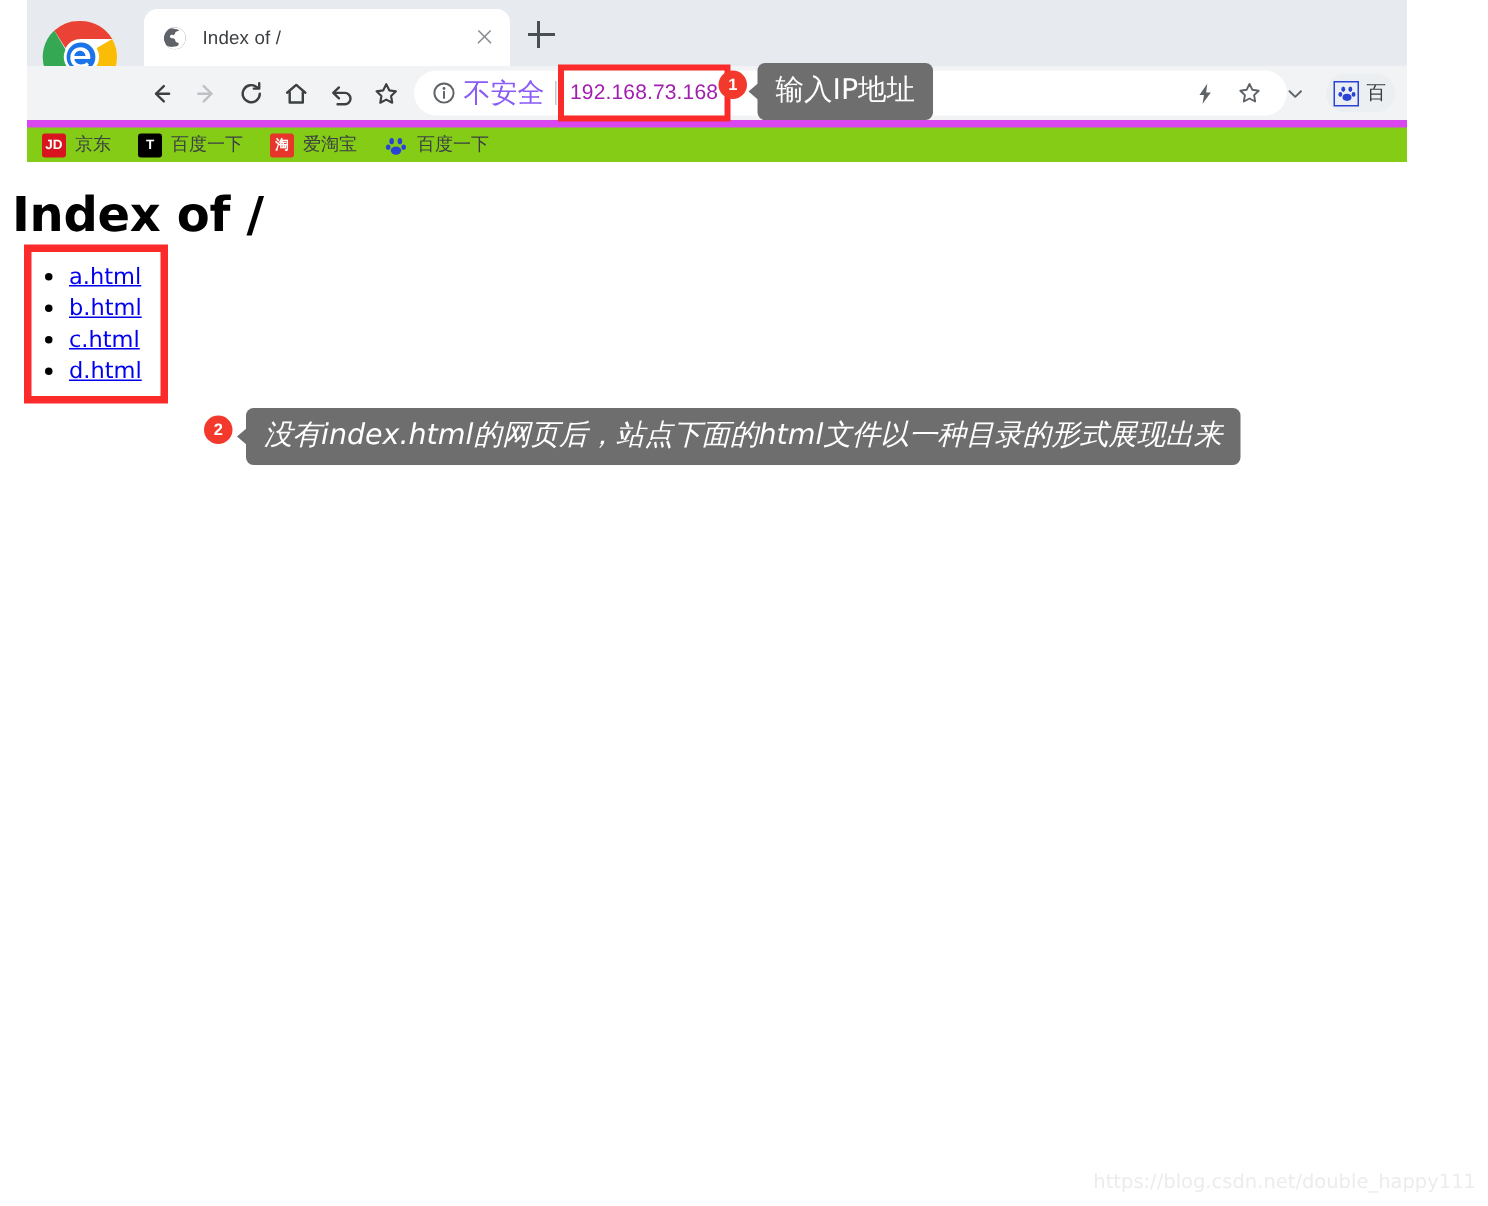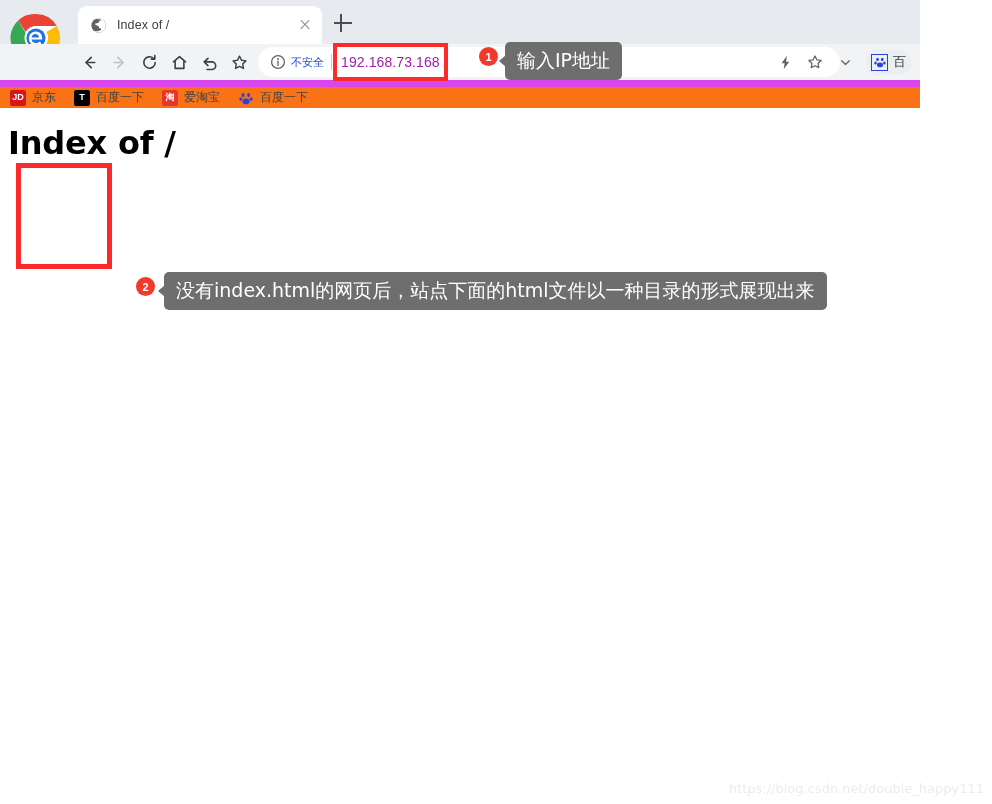--- a/index.html
+++ b/index.html
@@ -14,20 +14,21 @@
     overflow: hidden;
     position: relative;
   }
 
   
   .browser {
     width: 920px;
     height: 804px;
     position: relative;
     background: #ffffff;
+    padding-left: 18px;
   }
 
   
   .tabstrip {
     height: 44px;
     background: #e7ebf0;
     position: relative;
   }
   .brand-logo {
     position: absolute;
@@ -132,22 +133,22 @@
     padding: 0 12px;
     box-sizing: border-box;
   }
   .info-icon {
     flex: 0 0 16px;
     width: 16px;
     height: 16px;
     margin-right: 5px;
   }
   .not-secure {
-    font-size: 11px;
-    color: #1d4ed8;
+    font-size: 18px;
+    color: #8b5cf6;
     white-space: nowrap;
     margin-right: 7px;
   }
   .omni-sep {
     width: 1px;
     height: 16px;
     background: #c6c8ca;
     margin-right: 9px;
     flex: 0 0 1px;
   }
@@ -209,22 +210,22 @@
   }
   .ext-pill .ext-label {
     font-size: 13px;
     color: #3c4043;
     white-space: nowrap;
   }
 
   
   .bookmarks {
     height: 28px;
-    background: #f97316;
-    border-top: 7px solid #d946ef;
+    background: #84cc16;
+    border-top: 5px solid #d946ef;
     display: flex;
     padding-left: 10px;
     box-sizing: border-box;
   }
   .bm {
     display: flex;
     align-items: center;
     margin-right: 18px;
   }
   .bm-ico {
@@ -332,21 +333,21 @@
     top: 50%;
     margin-top: -6px;
     border-top: 6px solid transparent;
     border-bottom: 6px solid transparent;
     border-right: 7px solid #6e6e6e;
   }
 
   #badge1   { left: 479px; top: 47px; }
   #callout1 { left: 505px; top: 42px; }
   #badge2   { left: 136px; top: 169px; }
-  #callout2 { left: 164px; top: 164px; }
+  #callout2 { left: 164px; top: 164px; font-style: italic; }
 
   .watermark {
     position: absolute;
     right: 8px;
     bottom: 8px;
     font-size: 13px;
     color: #ececec;
     white-space: nowrap;
     font-family: "DejaVu Sans", sans-serif;
   }
@@ -514,20 +515,34 @@
         </svg>
       </span>
       <span class="bm-label">百度一下</span>
     </div>
   </div>
 
   <div class="viewport">
 
     <h1 class="page-h1">Index of /</h1>
 
+    <ul class="dir-list">
+      <li>
+        <a href="#">a.html</a>
+      </li>
+      <li>
+        <a href="#">b.html</a>
+      </li>
+      <li>
+        <a href="#">c.html</a>
+      </li>
+      <li>
+        <a href="#">d.html</a>
+      </li>
+    </ul>
 
     <div class="list-highlight"></div>
 
     <div class="badge" id="badge2">2</div>
     <div class="callout" id="callout2">没有index.html的网页后，站点下面的html文件以一种目录的形式展现出来</div>
 
     <div class="watermark">https://blog.csdn.net/double_happy111</div>
   </div>
 
   <div class="badge" id="badge1">1</div>

